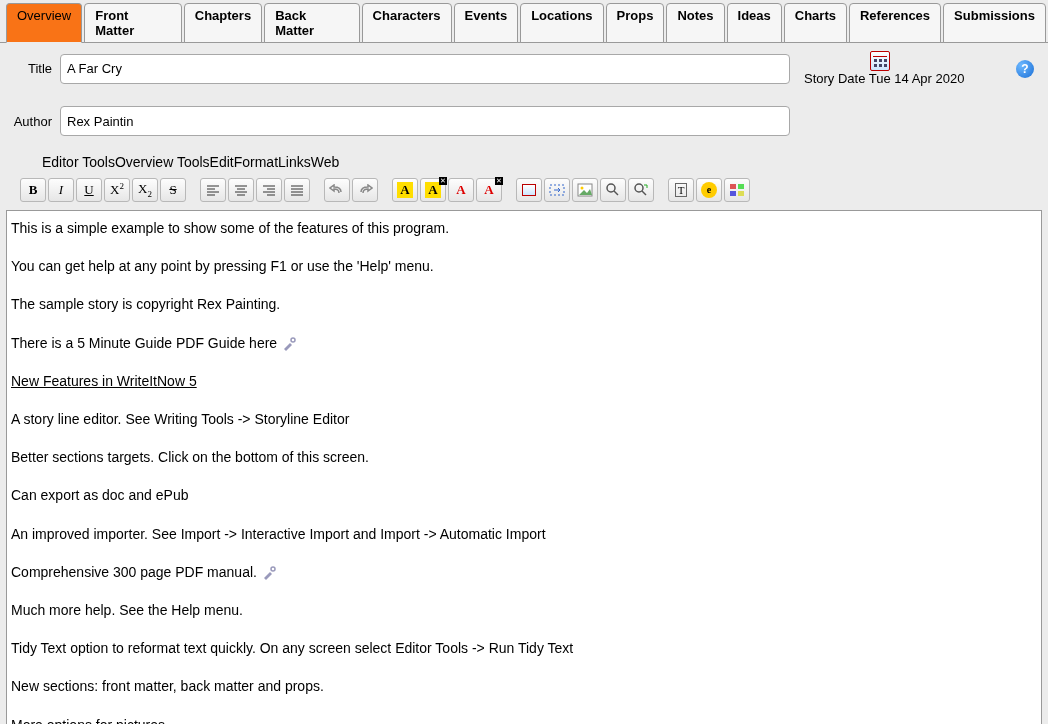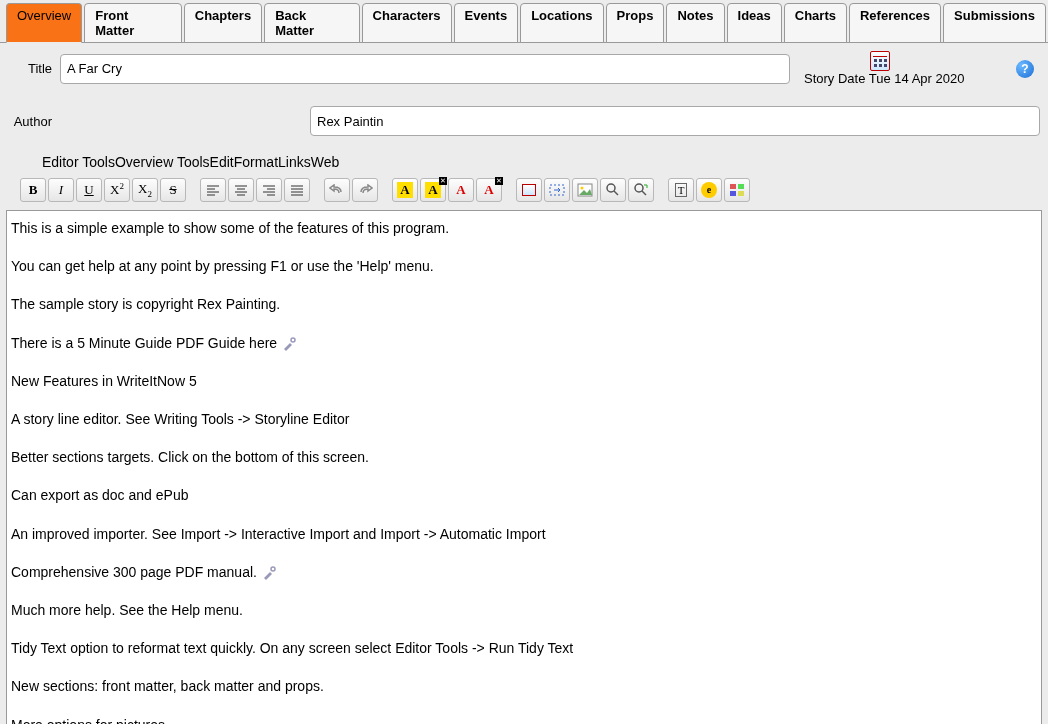--- a/index.html
+++ b/index.html
@@ -46,21 +46,20 @@
   }
   .meta-row {
     display: flex;
     align-items: center;
     padding: 8px 8px 0 8px;
   }
   .meta-row2 {
     display: flex;
     align-items: center;
     padding: 20px 8px 0 8px;
-    justify-content: space-between;
   }
   .meta-label {
     width: 52px;
     text-align: right;
     padding-right: 8px;
     font-size: 13px;
   }
   .meta-input {
     flex: 0 0 730px;
     height: 30px;
@@ -128,21 +127,21 @@
     background:#fff;
     border:1px solid #999;
     margin: 4px 6px 0 6px;
     height: 546px;
     overflow-y: scroll;
     padding: 8px 4px 8px 4px;
     font-size: 14px;
     line-height: 1.3;
   }
   .editor p { margin: 0 0 20px 0; }
-  .underline { }
+  .underline { text-decoration: underline; }
   .tools-glyph {
     display:inline-block;
     width:16px; height:16px;
     vertical-align: middle;
   }
   .corner-x {
     position:absolute; top:-2px; right:-2px;
     width:8px; height:8px; background:#000; color:#fff;
     font-size:7px; line-height:8px; text-align:center;
   }

